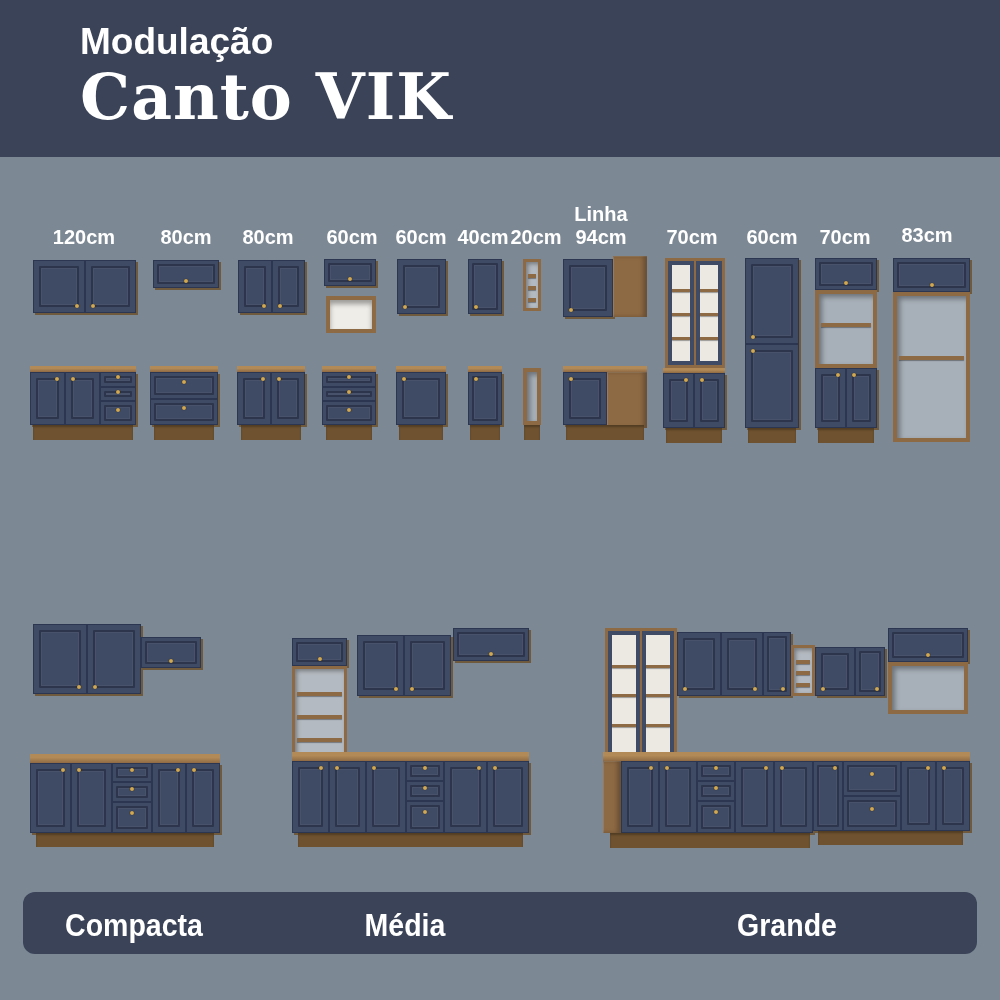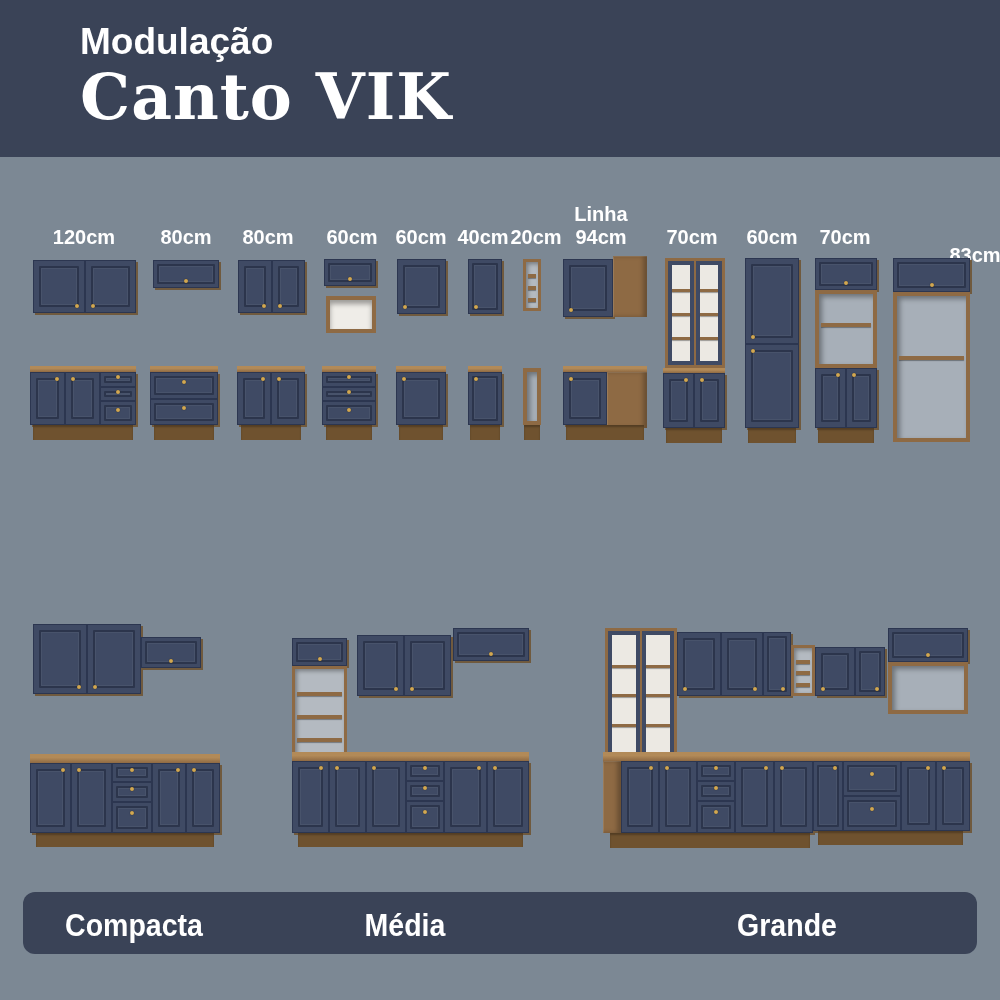--- a/index.html
+++ b/index.html
@@ -337,21 +337,21 @@
             <div class="panel"></div>
             <div class="knob" style="top: 4px; right: 5px;"></div>
           </div>
           <div class="door">
             <div class="panel"></div>
             <div class="knob" style="top: 4px; left: 5px;"></div>
           </div>
         </div>
         <div class="piece t-plinth" style="left: 818px; top: 428px; width: 56px; height: 15px;"></div>
       </div>
-      <div class="size-label" style="left: 927px; top: 244px; margin-left: 48px;">83cm</div>
+      <div class="size-label" style="left: 927px; top: 224px;">83cm</div>
       <div>
         <div class="piece t-hdoor" style="left: 893px; top: 258px; width: 77px; height: 34px;">
           <div class="door sm">
             <div class="panel"></div>
             <div class="knob" style="bottom: 4px; left: 50%; transform: translateX(-50%);"></div>
           </div>
         </div>
         <div class="piece t-open" style="left: 893px; top: 292px; width: 77px; height: 150px;">
           <div class="openin">
             <div class="shelfline" style="top: 42%;"></div>

